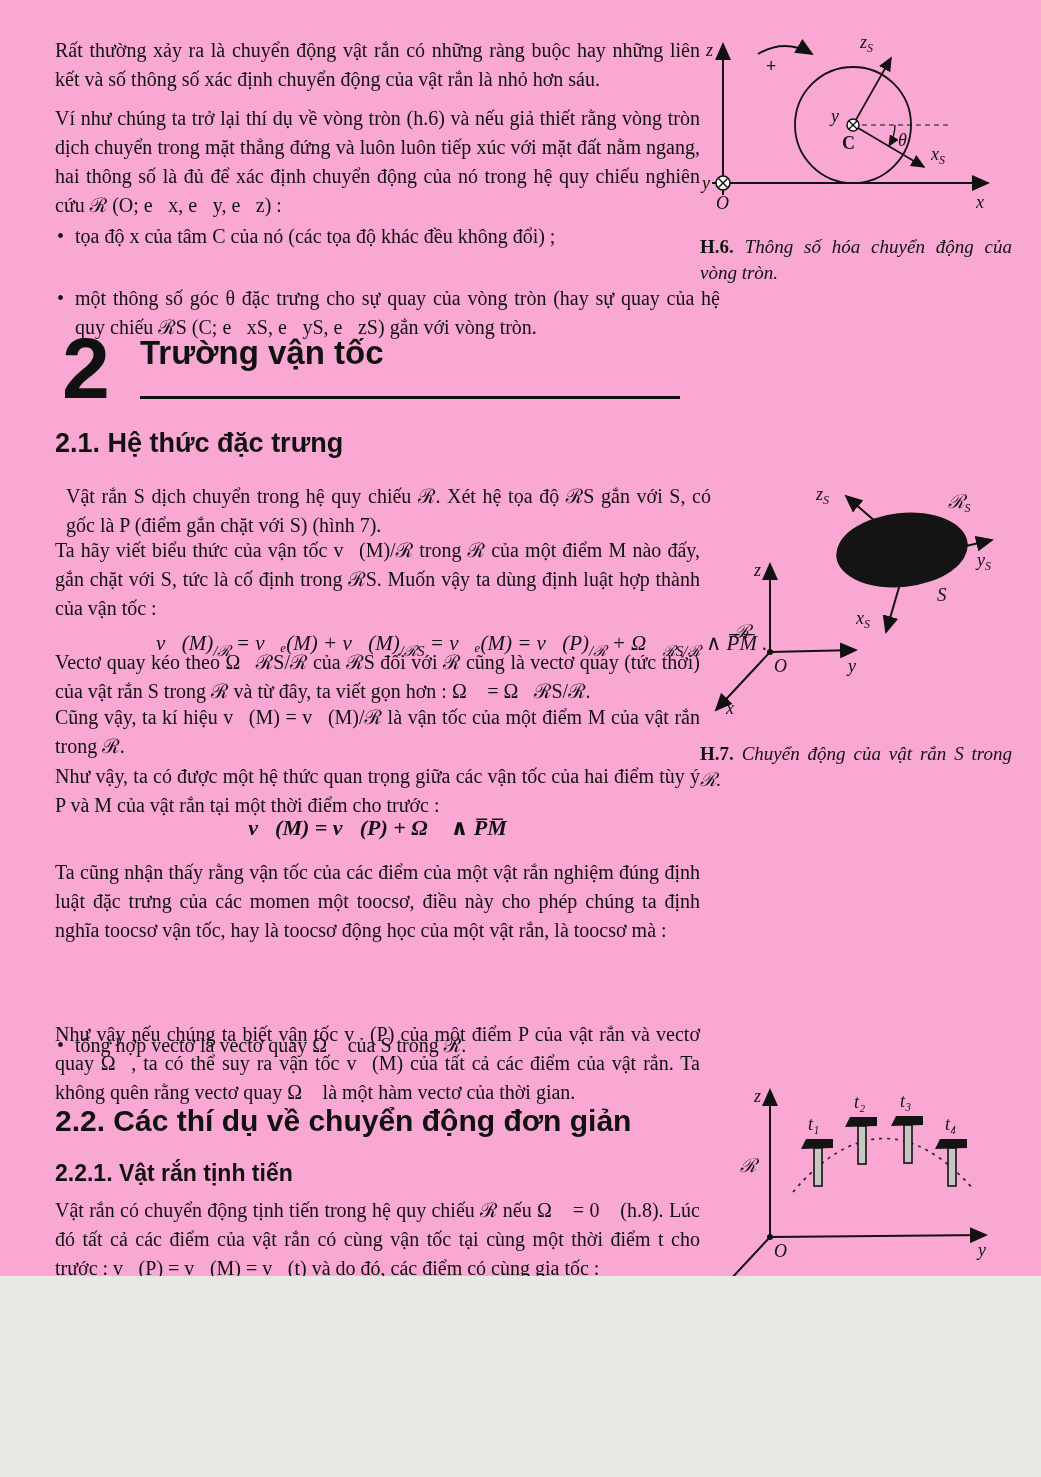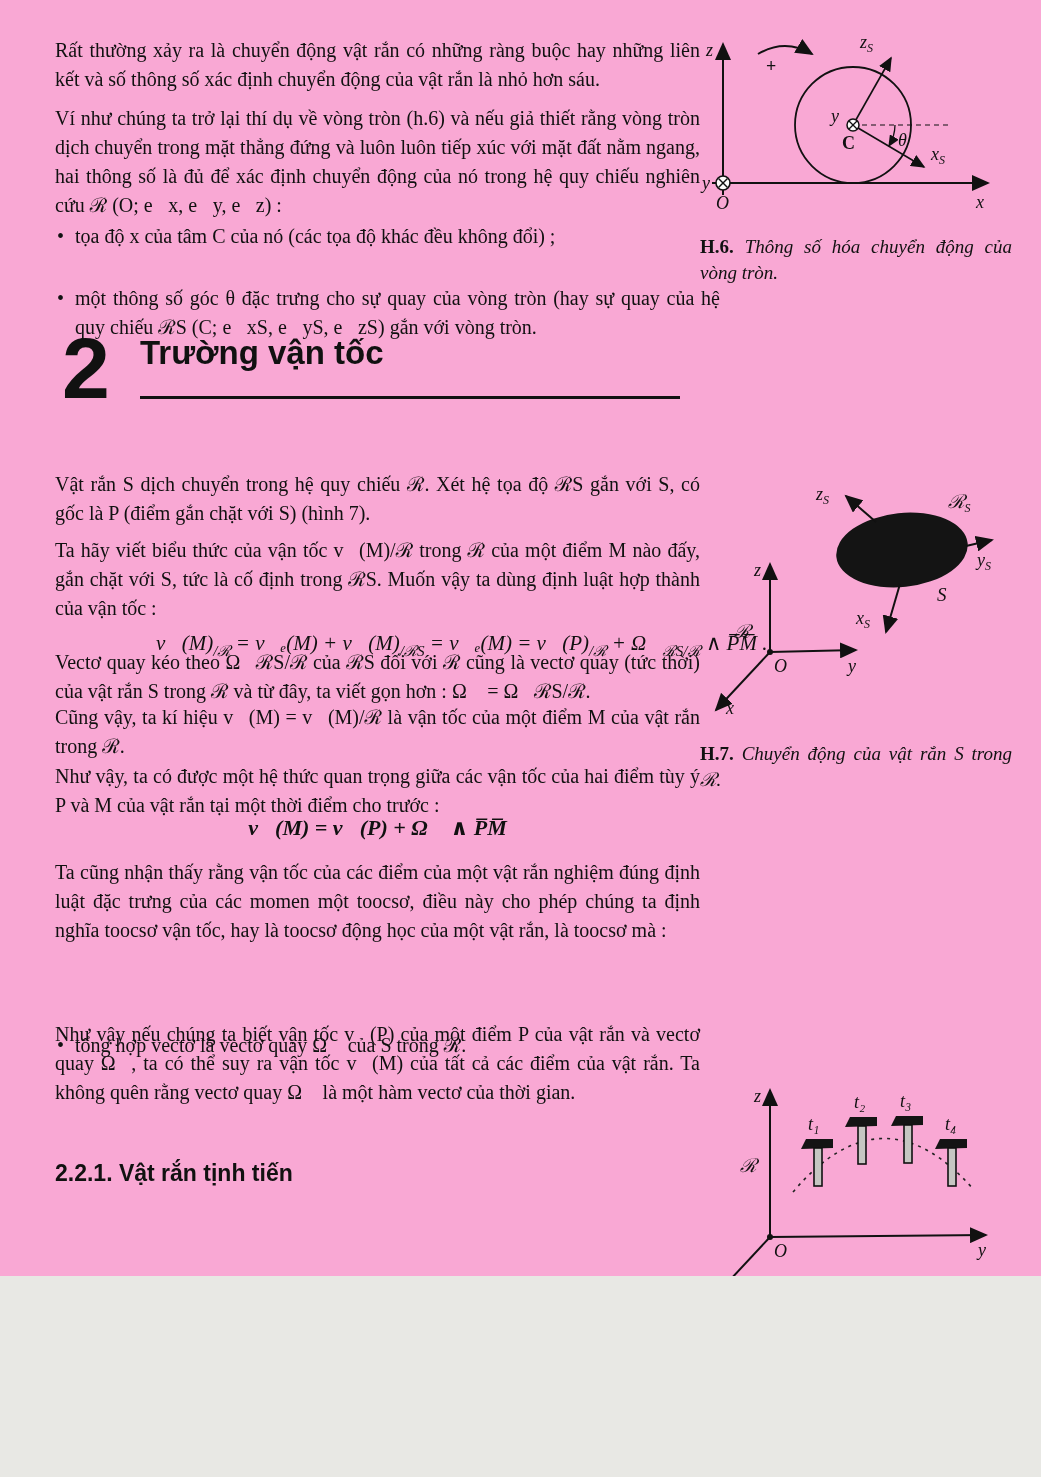--- a/index.html
+++ b/index.html
@@ -45,40 +45,43 @@
 
   <div class="blk col body-text" style="top:36px;">Rất thường xảy ra là chuyển động vật rắn có những ràng buộc hay những liên kết và số thông số xác định chuyển động của vật rắn là nhỏ hơn sáu.</div>
   <div class="blk col body-text" style="top:104px;">Ví như chúng ta trở lại thí dụ về vòng tròn (h.6) và nếu giả thiết rằng vòng tròn dịch chuyển trong mặt thẳng đứng và luôn luôn tiếp xúc với mặt đất nằm ngang, hai thông số là đủ để xác định chuyển động của nó trong hệ quy chiếu nghiên cứu ℛ (O; e⃗x, e⃗y, e⃗z) :</div>
   <div class="blk col body-text bullet" style="top:222px;">tọa độ x của tâm C của nó (các tọa độ khác đều không đổi) ;</div>
   <div class="blk col body-text bullet" style="top:255px;">một thông số góc θ đặc trưng cho sự quay của vòng tròn (hay sự quay của hệ quy chiếu ℛS (C; e⃗xS, e⃗yS, e⃗zS) gắn với vòng tròn.</div>
 
   <div class="blk chapter-num" style="left:62px;top:328px;">2</div>
   <div class="blk chapter-title" style="left:140px;top:334px;">Trường vận tốc</div>
   <div class="chapter-rule" style="left:140px;top:396px;width:540px;"></div>
 
-
-  <div class="blk col body-text" style="top:470px;">Vật rắn S dịch chuyển trong hệ quy chiếu ℛ. Xét hệ tọa độ ℛS gắn với S, có gốc là P (điểm gắn chặt với S) (hình 7).</div>
+  <div class="blk h21" style="left:55px;top:428px;">2.1. Hệ thức đặc trưng</div>
+
+  <div class="blk col body-text" style="top:482px;margin-left:11px;">Vật rắn S dịch chuyển trong hệ quy chiếu ℛ. Xét hệ tọa độ ℛS gắn với S, có gốc là P (điểm gắn chặt với S) (hình 7).</div>
   <div class="blk col body-text" style="top:536px;">Ta hãy viết biểu thức của vận tốc v⃗(M)/ℛ trong ℛ của một điểm M nào đấy, gắn chặt với S, tức là cố định trong ℛS. Muốn vậy ta dùng định luật hợp thành của vận tốc :</div>
 
   <div class="blk formula" style="left:135px;top:606px;">
     <span>v⃗(M)</span><span class="fsub">/ℛ</span><span> = v⃗ₑ(M) + v⃗(M)</span><span class="fsub">/ℛS</span><span> = v⃗ₑ(M) = v⃗(P)</span><span class="fsub">/ℛ</span><span> + Ω⃗</span><span class="fsub">ℛS/ℛ</span><span> ∧ P̅M̅ .</span>
   </div>
 
   <div class="blk col body-text" style="top:703px;">Cũng vậy, ta kí hiệu v⃗(M) = v⃗(M)/ℛ là vận tốc của một điểm M của vật rắn trong ℛ.</div>
   <div class="blk col body-text" style="top:648px;">Vectơ quay kéo theo Ω⃗ℛS/ℛ của ℛS đối với ℛ cũng là vectơ quay (tức thời) của vật rắn S trong ℛ và từ đây, ta viết gọn hơn : Ω⃗ = Ω⃗ℛS/ℛ.</div>
   <div class="blk col body-text" style="top:762px;">Như vậy, ta có được một hệ thức quan trọng giữa các vận tốc của hai điểm tùy ý P và M của vật rắn tại một thời điểm cho trước :</div>
 
   <div class="blk col formula formula-main" style="top:814px;">v⃗(M) = v⃗(P) + Ω⃗ ∧ P̅M̅</div>
 
   <div class="blk col body-text" style="top:858px;">Ta cũng nhận thấy rằng vận tốc của các điểm của một vật rắn nghiệm đúng định luật đặc trưng của các momen một toocsơ, điều này cho phép chúng ta định nghĩa toocsơ vận tốc, hay là toocsơ động học của một vật rắn, là toocsơ mà :</div>
   <div class="blk col body-text bullet" style="top:944px;">tổng hợp vectơ là vectơ quay Ω⃗ của S trong ℛ.</div>
   <div class="blk col body-text" style="top:1020px;">Như vậy nếu chúng ta biết vận tốc v⃗(P) của một điểm P của vật rắn và vectơ quay Ω⃗, ta có thể suy ra vận tốc v⃗(M) của tất cả các điểm của vật rắn. Ta không quên rằng vectơ quay Ω⃗ là một hàm vectơ của thời gian.</div>
 
+  <div class="blk h22" style="left:55px;top:1104px;">2.2. Các thí dụ về chuyển động đơn giản</div>
   <div class="blk h221" style="left:55px;top:1160px;">2.2.1. Vật rắn tịnh tiến</div>
 
+  <div class="blk col body-text" style="top:1196px;">Vật rắn có chuyển động tịnh tiến trong hệ quy chiếu ℛ nếu Ω⃗ = 0⃗ (h.8). Lúc đó tất cả các điểm của vật rắn có cùng vận tốc tại cùng một thời điểm t cho trước : v⃗(P) = v⃗(M) = v⃗(t) và do đó, các điểm có cùng gia tốc :</div>
 
   <div class="blk formula" style="left:58px;top:1280px;">
     <span>a⃗(P) = a⃗(M) =</span><span class="frac"><span class="num">dv⃗</span><span class="den">dt</span></span><span>= a⃗(t).</span>
   </div>
 
   <svg class="blk" style="left:700px;top:30px;" width="330" height="185" viewBox="0 0 330 185">
     <defs>
       <marker id="ah1" markerWidth="10" markerHeight="8" refX="8" refY="4" orient="auto">
         <path d="M0,0 L9,4 L0,8 z" fill="#111"></path>
       </marker>

